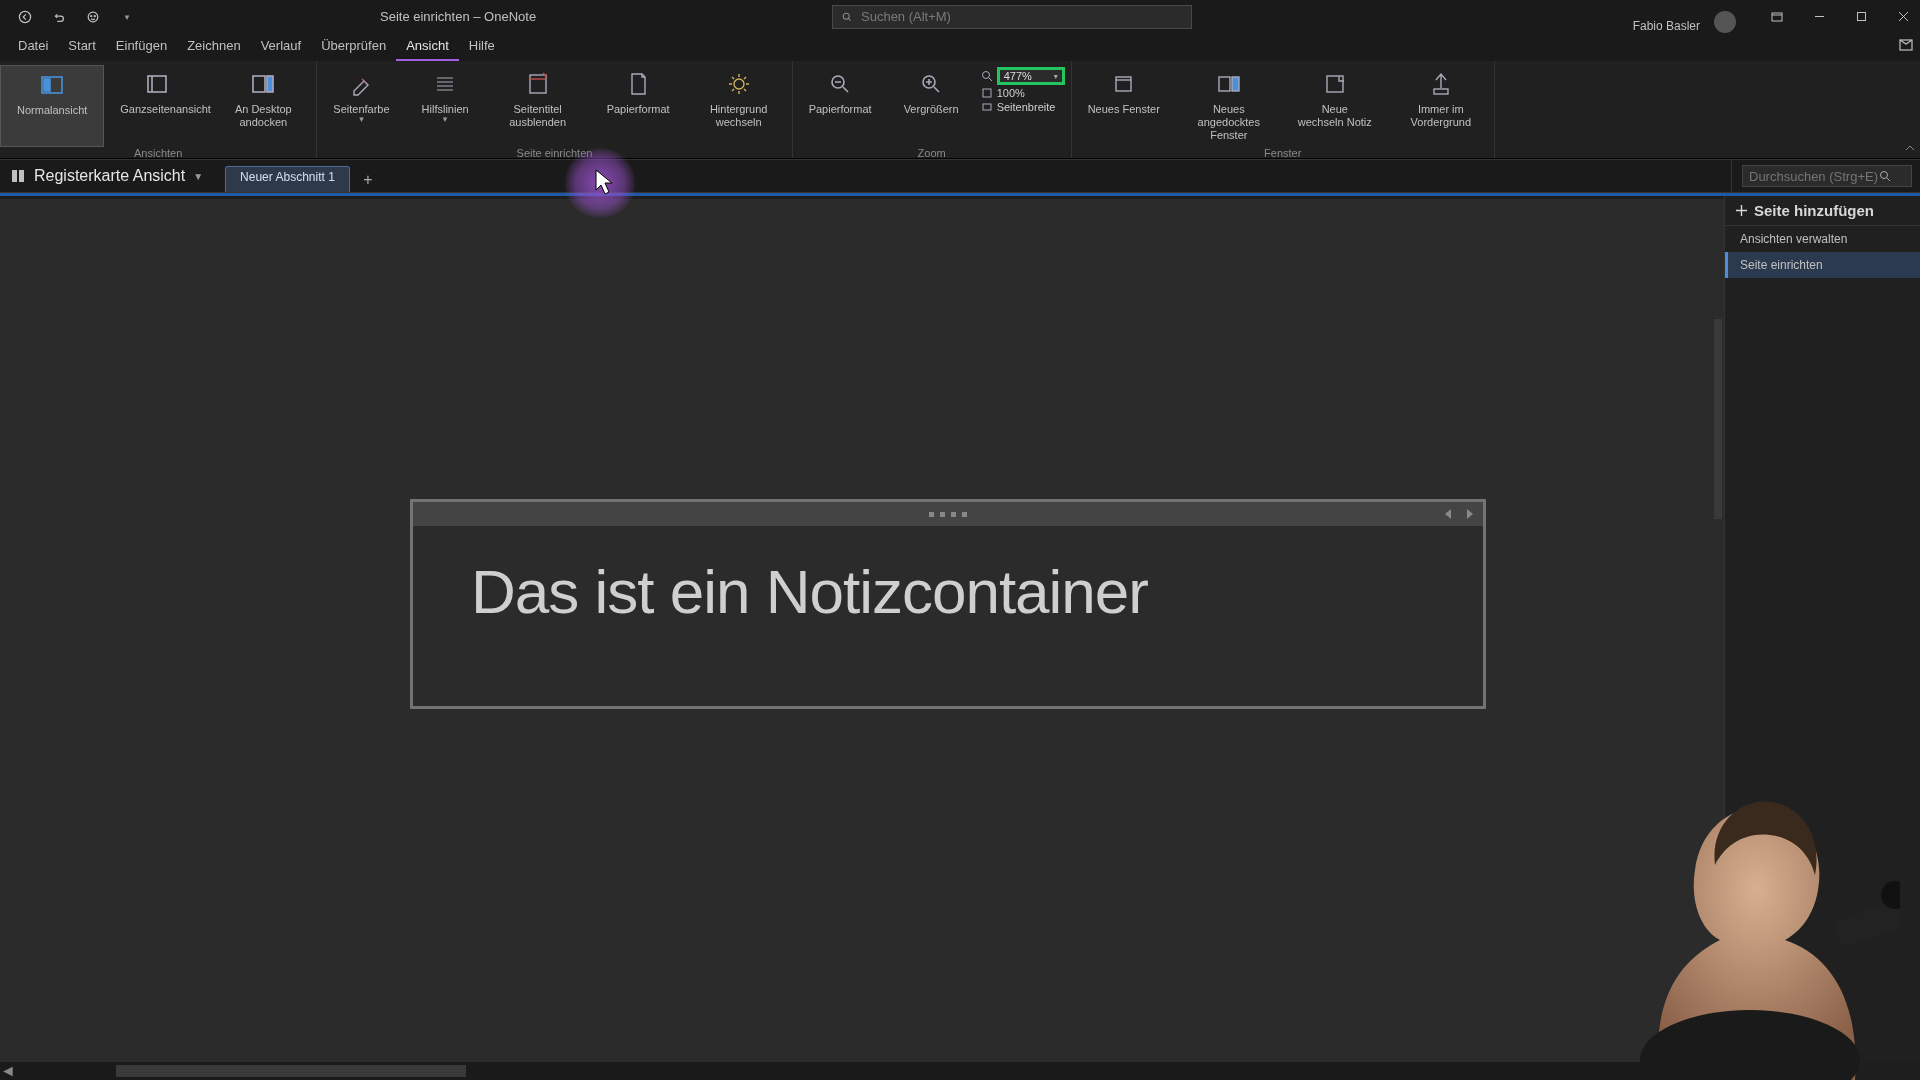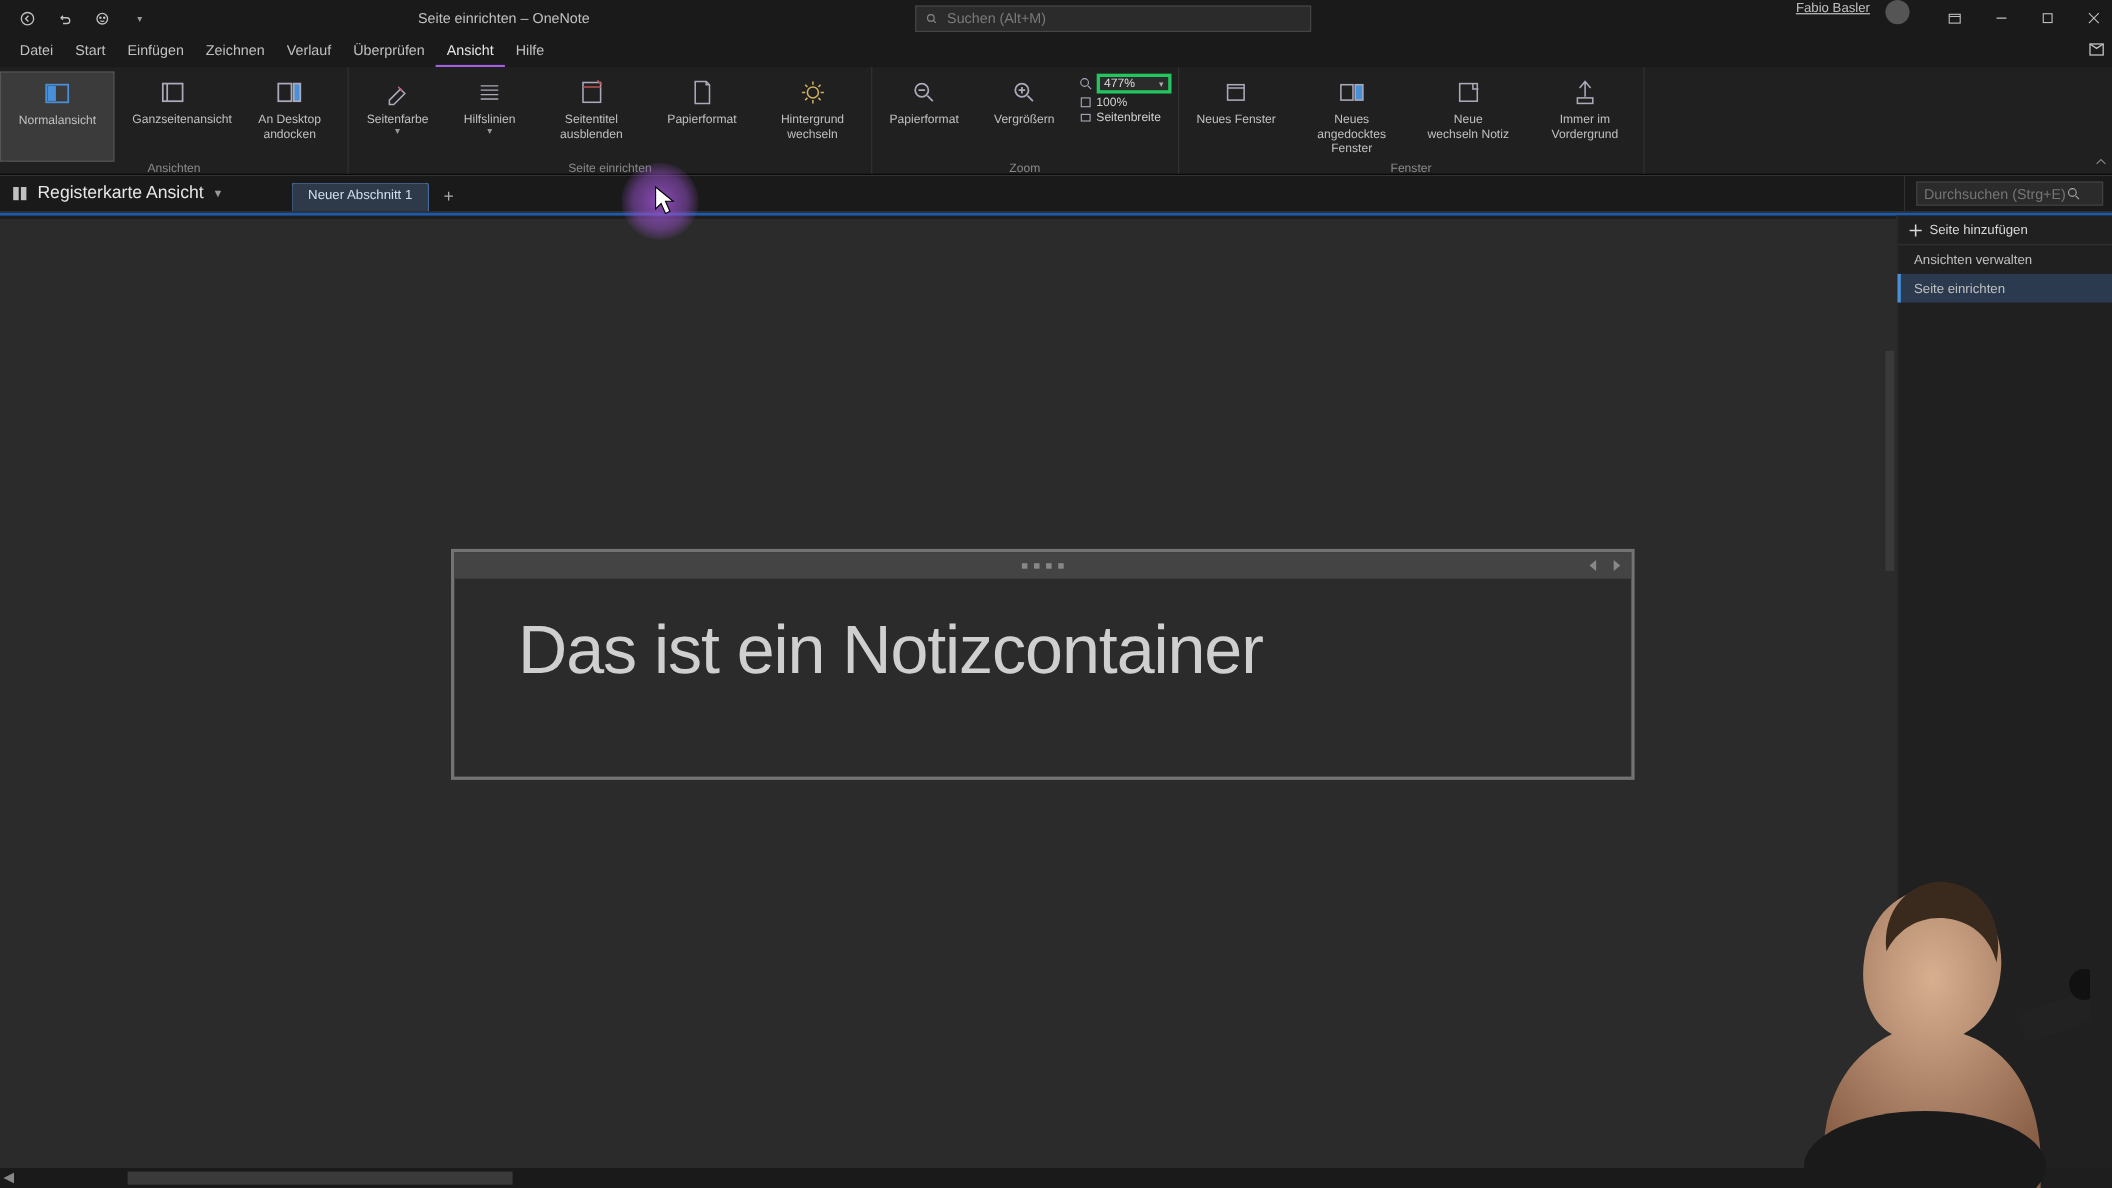--- a/index.html
+++ b/index.html
@@ -6,21 +6,21 @@
 body { background: #1e1e1e; color: #d0d0d0; width: 1920px; height: 1080px; overflow: hidden; position: relative; }
 
 
 .titlebar { height: 33px; background: #1a1a1a; display: flex; align-items: center; position: relative; }
 .titlebar-left { display: flex; align-items: center; gap: 8px; padding-left: 12px; }
 .titlebar-icon-btn { width: 26px; height: 26px; display: flex; align-items: center; justify-content: center; cursor: pointer; color: #c0c0c0; font-size: 13px; }
 .titlebar-title-wrap { position: absolute; left: 380px; font-size: 13px; color: #c0c0c0; }
 .searchbar { position: absolute; left: 790px; width: 360px; height: 24px; background: #2b2b2b; border: 1px solid #484848; display: flex; align-items: center; padding: 0 8px; gap: 8px; margin-left: 42px; }
 .searchbar svg { width: 12px; height: 12px; }
 .searchbar-text { font-size: 13px; color: #7a7a7a; }
-.titlebar-right { position: absolute; right: 0; display: flex; align-items: flex-start; gap: 8px; text-decoration: underline; }
+.titlebar-right { position: absolute; right: 0; display: flex; align-items: flex-end; gap: 8px; }
 .user-name { font-size: 12px; color: #c0c0c0; margin-right: 6px; }
 .avatar { width: 22px; height: 22px; border-radius: 50%; background: #555; margin-right: 16px; }
 .win-btn { width: 34px; height: 33px; display: flex; align-items: center; justify-content: center; cursor: pointer; color: #c0c0c0; }
 
 
 .menubar { height: 28px; background: #1a1a1a; display: flex; align-items: flex-end; padding-left: 8px; position: relative; }
 .menu-tab { padding: 4px 10px 6px 10px; font-size: 13px; color: #c0c0c0; cursor: pointer; border-bottom: 2px solid transparent; }
 .menu-tab.active { border-bottom: 2px solid #a060e0; color: #e5e5e5; }
 .menubar-right { position: absolute; right: 6px; top: 4px; }
 
@@ -47,21 +47,21 @@
 .section-tabs { display: flex; align-items: flex-end; height: 100%; margin-left: 12px; }
 .section-tab { height: 26px; background: #2e3a4a; border: 1px solid #4a6a9a; border-bottom: none; border-radius: 3px 3px 0 0; padding: 3px 14px; font-size: 12px; color: #d0e0f0; cursor: pointer; }
 .section-add { width: 24px; height: 24px; display: flex; align-items: center; justify-content: center; color: #aaa; cursor: pointer; margin-left: 6px; }
 .nbbar-search { position: absolute; right: 8px; display: flex; align-items: center; background: #2b2b2b; border:1px solid #444; height:22px; padding: 0 6px; width:170px;}
 .nbbar-search input { background: transparent; border: none; color: #bbb; font-size: 13px; width: 130px; outline: none;}
 .nbbar-divider-right { position:absolute; right:188px; height:100%; width:1px; background:#333;}
 .blue-underline { height:3px; background:#1e5aa8; width:100%; }
 
 
 .right-panel { position: absolute; right: 0; top: 196px; width: 196px; bottom: 18px; background: #202020; border-left: 1px solid #333; }
-.add-page { display: flex; align-items: center; gap: 6px; padding: 6px 10px; font-size: 12px; color: #d8d8d8; cursor: pointer; border-bottom: 1px solid #333; }
+.add-page { display: flex; align-items: center; gap: 6px; padding: 6px 10px; font-size: 15px; color: #d8d8d8; cursor: pointer; border-bottom: 1px solid #333; font-weight: bold; }
 .page-list-item { padding: 6px 12px; font-size: 12px; color: #c0c0c0; cursor: pointer; border-left: 3px solid transparent; }
 .page-list-item.sel { background: #2c3a4f; border-left: 3px solid #4a90d9; }
 .expand-handle { position: absolute; right: 196px; top: 206px; width: 20px; height: 20px; color: #aaa; cursor: pointer; display:flex; align-items:center; justify-content:center; transform: rotate(45deg);}
 .page-scroll-thumb { position:absolute; right:0; top:10px; width:8px; height:160px; background:#3a3a3a; }
 
 
 .canvas { position: absolute; left: 0; right: 196px; top: 199px; bottom: 18px; background: #2b2b2b; overflow: hidden; }
 .note-container { position: absolute; left: 410px; top: 300px; width: 1076px; background: #2b2b2b; border: 3px solid #737373; }
 .note-header { height: 24px; background: #444; display: flex; align-items: center; justify-content: center; gap: 6px; position: relative; }
 .note-header .dot { width: 5px; height: 5px; background: #888; }
@@ -343,21 +343,21 @@
     <div class="ribbon-group-label">Fenster</div>
   </div>
 
   <div class="ribbon-collapse">
     <svg width="12" height="12" viewBox="0 0 12 12" stroke="#888" fill="none">
         <path d="M2 8l4-4 4 4"></path>
       </svg>
   </div>
 </div>
 
-<div class="nbbar" style="position:relative;gap:40px;">
+<div class="nbbar" style="position:relative;">
   <div class="nb-name">
     <svg viewBox="0 0 16 16" fill="#c0c0c0">
         <rect x="2" y="2" width="5" height="12"></rect>
         <rect x="9" y="2" width="5" height="12"></rect>
       </svg>
     <span>Registerkarte Ansicht</span>
     <span style="font-size:10px;color:#999;">▼</span>
   </div>
   <div class="section-tabs">
     <div class="section-tab">Neuer Abschnitt 1</div>

